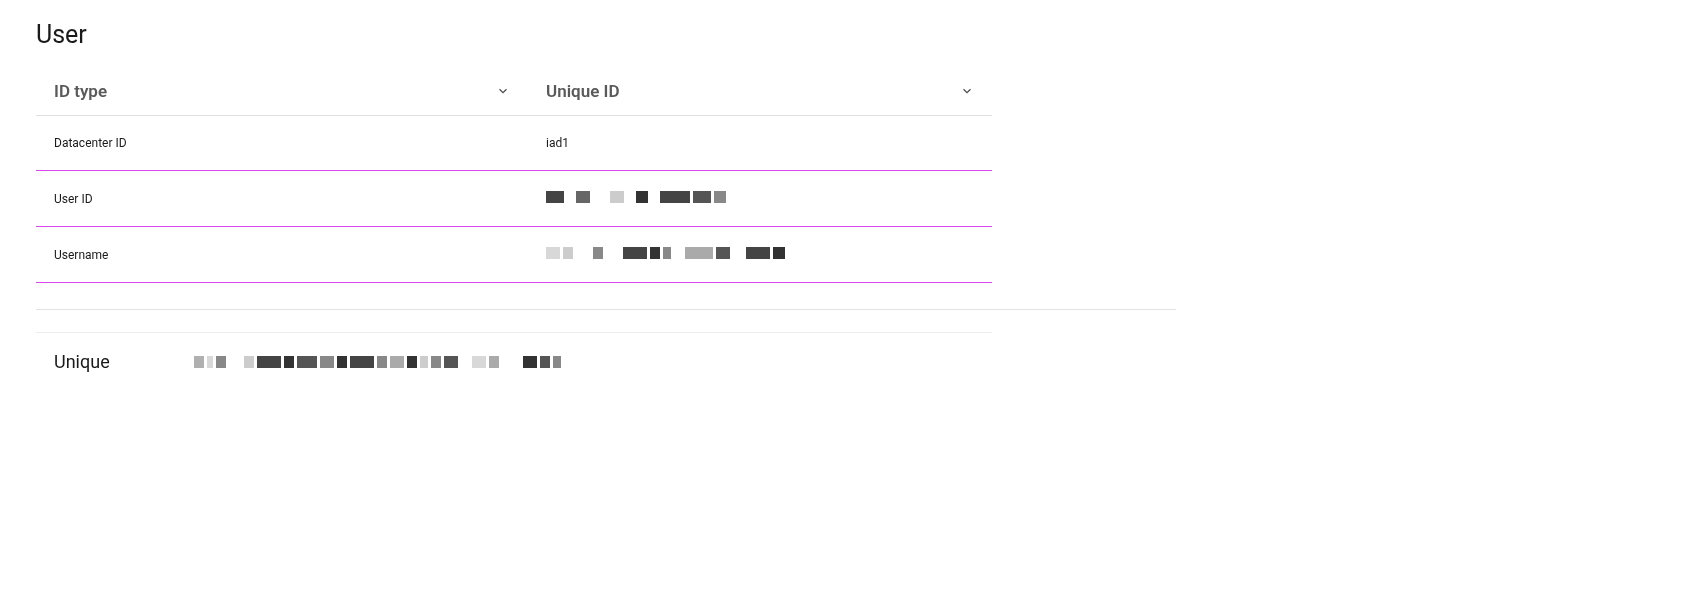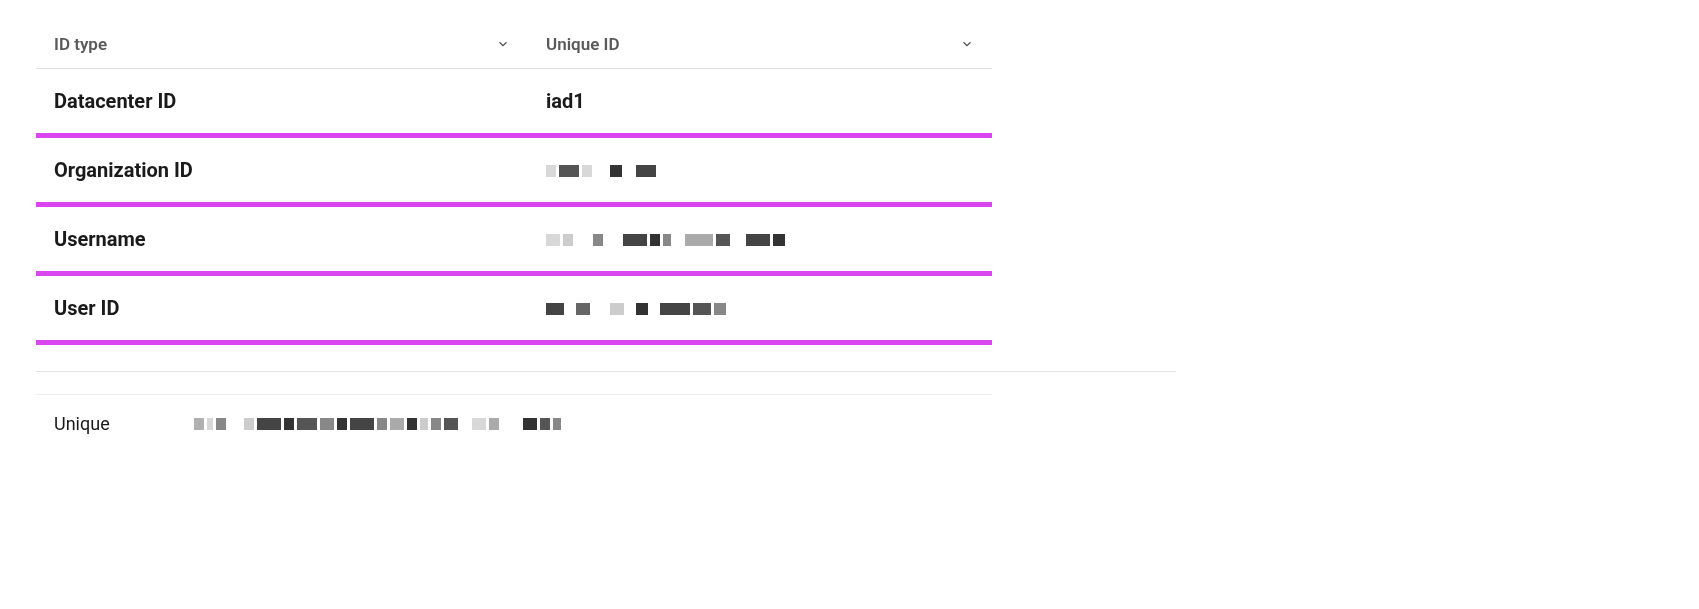--- a/index.html
+++ b/index.html
@@ -51,26 +51,25 @@
       justify-content: center;
     }
     .sort-icon svg {
       width: 14px;
       height: 14px;
       stroke: #4a4a4a;
       stroke-width: 2;
       fill: none;
     }
     .table td {
-      font-size: 20px;
+      font-size: 12px;
       color: #1a1a1a;
       padding: 20px 18px;
-      border-bottom: 5px solid #d946ef;
+      border-bottom: 1px solid #d946ef;
       vertical-align: middle;
-      font-weight: bold;
     }
     .col-type {
       width: 492px;
     }
     .col-value {
       width: 464px;
     }
     .divider {
       border: none;
       border-top: 1px solid #e3e3e3;
@@ -101,20 +100,21 @@
     }
     .redacted span {
       display: inline-block;
       height: 12px;
     }
   </style>
 </head>
 <body>
 
 <div class="section">
+  <h2 class="section-title">User</h2>
 
   <table class="table">
     <thead>
       <tr>
         <th class="col-type sortable">
           <span>ID type</span>
           <span class="sort-icon">
             <svg viewBox="0 0 24 24">
                 <polyline points="6 9 12 15 18 9"></polyline>
               </svg>
@@ -129,30 +129,34 @@
           </span>
         </th>
       </tr>
     </thead>
     <tbody>
       <tr>
         <td>Datacenter ID</td>
         <td>iad1</td>
       </tr>
       <tr>
-        <td>Organization ID</td>
+        <td>User ID</td>
         <td>
           <div class="redacted">
-            <span style="width:10px;background:#d8d8d8"></span>
-            <span style="width:20px;background:#555"></span>
-            <span style="width:10px;background:#d8d8d8"></span>
-            <span style="width:12px;background:transparent"></span>
+            <span style="width:18px;background:#444"></span>
+            <span style="width:6px;background:transparent"></span>
+            <span style="width:14px;background:#666"></span>
+            <span style="width:14px;background:transparent"></span>
+            <span style="width:14px;background:#ccc"></span>
+            <span style="width:6px;background:transparent"></span>
             <span style="width:12px;background:#333"></span>
-            <span style="width:8px;background:transparent"></span>
-            <span style="width:20px;background:#444"></span>
+            <span style="width:6px;background:transparent"></span>
+            <span style="width:30px;background:#444"></span>
+            <span style="width:18px;background:#555"></span>
+            <span style="width:12px;background:#888"></span>
           </div>
         </td>
       </tr>
       <tr>
         <td>Username</td>
         <td>
           <div class="redacted">
             <span style="width:14px;background:#d8d8d8"></span>
             <span style="width:10px;background:#ccc"></span>
             <span style="width:14px;background:transparent"></span>
@@ -160,38 +164,20 @@
             <span style="width:14px;background:transparent"></span>
             <span style="width:24px;background:#444"></span>
             <span style="width:10px;background:#333"></span>
             <span style="width:8px;background:#888"></span>
             <span style="width:8px;background:transparent"></span>
             <span style="width:28px;background:#aaa"></span>
             <span style="width:14px;background:#555"></span>
             <span style="width:10px;background:transparent"></span>
             <span style="width:24px;background:#444"></span>
             <span style="width:12px;background:#333"></span>
-          </div>
-        </td>
-      </tr>
-      <tr>
-        <td>User ID</td>
-        <td>
-          <div class="redacted">
-            <span style="width:18px;background:#444"></span>
-            <span style="width:6px;background:transparent"></span>
-            <span style="width:14px;background:#666"></span>
-            <span style="width:14px;background:transparent"></span>
-            <span style="width:14px;background:#ccc"></span>
-            <span style="width:6px;background:transparent"></span>
-            <span style="width:12px;background:#333"></span>
-            <span style="width:6px;background:transparent"></span>
-            <span style="width:30px;background:#444"></span>
-            <span style="width:18px;background:#555"></span>
-            <span style="width:12px;background:#888"></span>
           </div>
         </td>
       </tr>
     </tbody>
   </table>
 </div>
 
 <hr class="divider">
 
 <div class="section">

